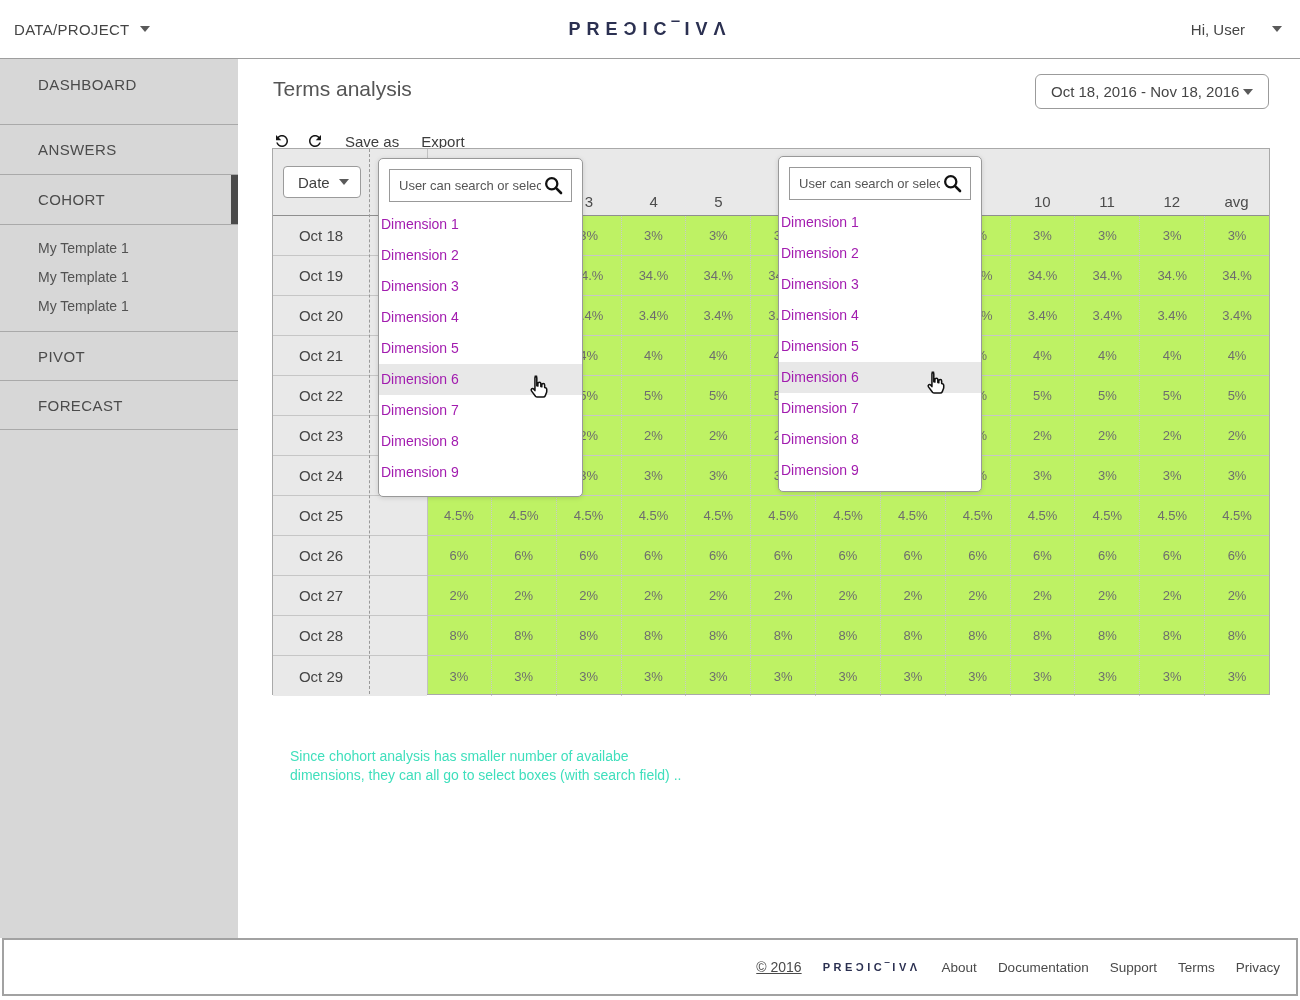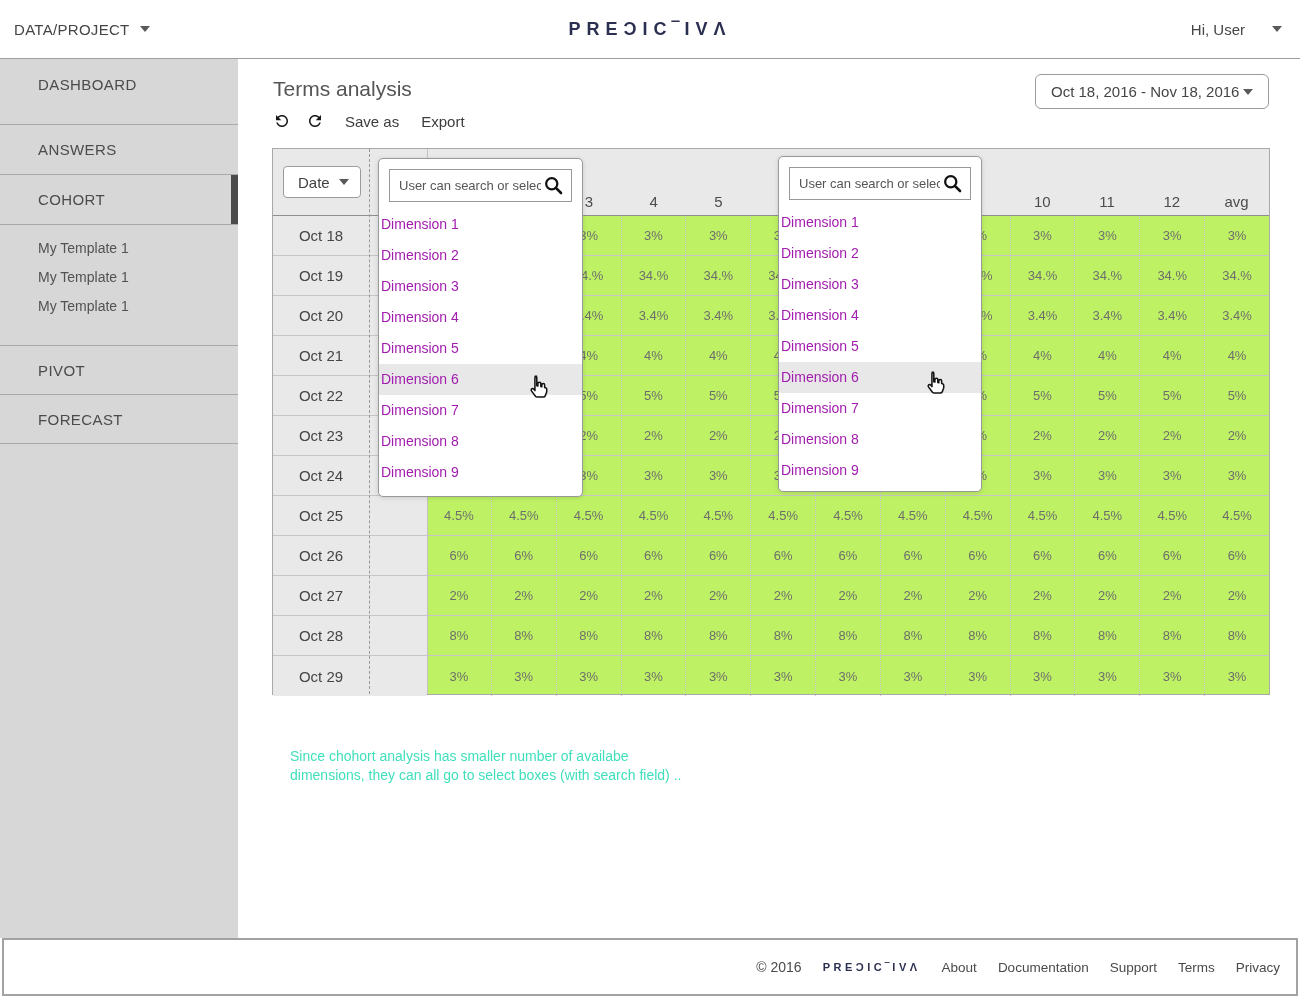--- a/index.html
+++ b/index.html
@@ -13,26 +13,26 @@
   .brand { position:absolute; left:0; right:0; top:0; height:58px; display:flex; align-items:center; justify-content:center; font-size:18px; font-weight:700; letter-spacing:6px; color:var(--navy); pointer-events:none; }
   .user-menu { position:absolute; right:18px; top:0; height:58px; display:flex; align-items:center; gap:27px; font-size:15px; color:#454545; cursor:pointer; }
   .caret { width:0; height:0; border-left:5px solid transparent; border-right:5px solid transparent; border-top:6px solid #5a5a5a; display:inline-block; }
 
   
   .sidebar { position:absolute; left:0; top:59px; width:238px; height:879px; background:#d7d7d7; }
   .nav-item { height:50px; line-height:50px; padding-left:38px; font-size:15px; letter-spacing:.4px; color:#4b4b4b; border-bottom:1px solid #a9a9a9; position:relative; cursor:pointer; }
   .nav-item.tall { height:66px; line-height:51px; }
   .nav-item.short { height:49px; line-height:49px; }
   .selected-bar { position:absolute; right:0; top:0; bottom:0; width:7px; background:#4b4b4b; }
-  .templates { border-bottom:1px solid #a9a9a9; padding:9px 0 24px; }
+  .templates { border-bottom:1px solid #a9a9a9; padding:9px 0 10px; }
   .template-item { height:29px; line-height:29px; padding-left:38px; font-size:14px; color:#525252; cursor:pointer; }
 
   
   .page-title { position:absolute; left:273px; top:77px; font-size:21px; font-weight:400; color:#555; }
-  .toolbar { position:absolute; left:273px; top:108px; height:26px; display:flex; align-items:center; }
+  .toolbar { position:absolute; left:273px; top:128px; height:26px; display:flex; align-items:center; }
   .icon-btn { width:18px; height:18px; cursor:pointer; }
   .icon-btn.undo { margin-right:15px; }
   .icon-btn.redo { margin-right:21px; }
   .text-btn { font-size:15px; color:#3d3d3d; margin-right:22px; cursor:pointer; }
   .daterange { position:absolute; left:1035px; top:74px; width:234px; height:35px; border:1px solid #9b9b9b; border-radius:6px; background:#fff; display:flex; align-items:center; padding:0 15px; font-size:15px; color:#454545; cursor:pointer; }
   .daterange .caret { margin-left:auto; }
 
   
   .cohort-table { position:absolute; left:272px; top:148px; width:998px; height:547px; border:1px solid #a9a9a9; background:#bef264; }
   .table-header { position:relative; height:67px; background:#e9e9e9; border-bottom:1px solid #8f8f8f; }
@@ -61,21 +61,21 @@
   .dd-item.hl { background:#e8e8e8; }
   .cursor-hand { position:absolute; z-index:11; pointer-events:none; }
   .cursor-hand.c1 { left:526px; top:374px; }
   .cursor-hand.c2 { left:923px; top:370px; }
 
   
   .annotation { position:absolute; left:290px; top:747px; font-size:14px; line-height:19px; color:var(--teal); }
 
   
   .footer { position:absolute; left:2px; top:938px; width:1296px; height:58px; background:#fff; border:2px solid #a2a2a2; display:flex; align-items:center; justify-content:flex-end; padding-right:16px; gap:21px; }
-  .footer-copy { font-size:14px; color:#4a4a4a; }
+  .footer-copy { font-size:14px; color:#4a4a4a;text-decoration:underline; }
   .footer-logo { font-size:11px; font-weight:700; letter-spacing:3.5px; color:var(--navy); }
   .footer-link { font-size:13.5px; color:#4a4a4a; cursor:pointer; }
 </style>
 </head>
 <body>
 
 <div class="topbar">
   <div class="project-menu">
     <span>DATA/PROJECT</span>
     <span class="caret"></span>

